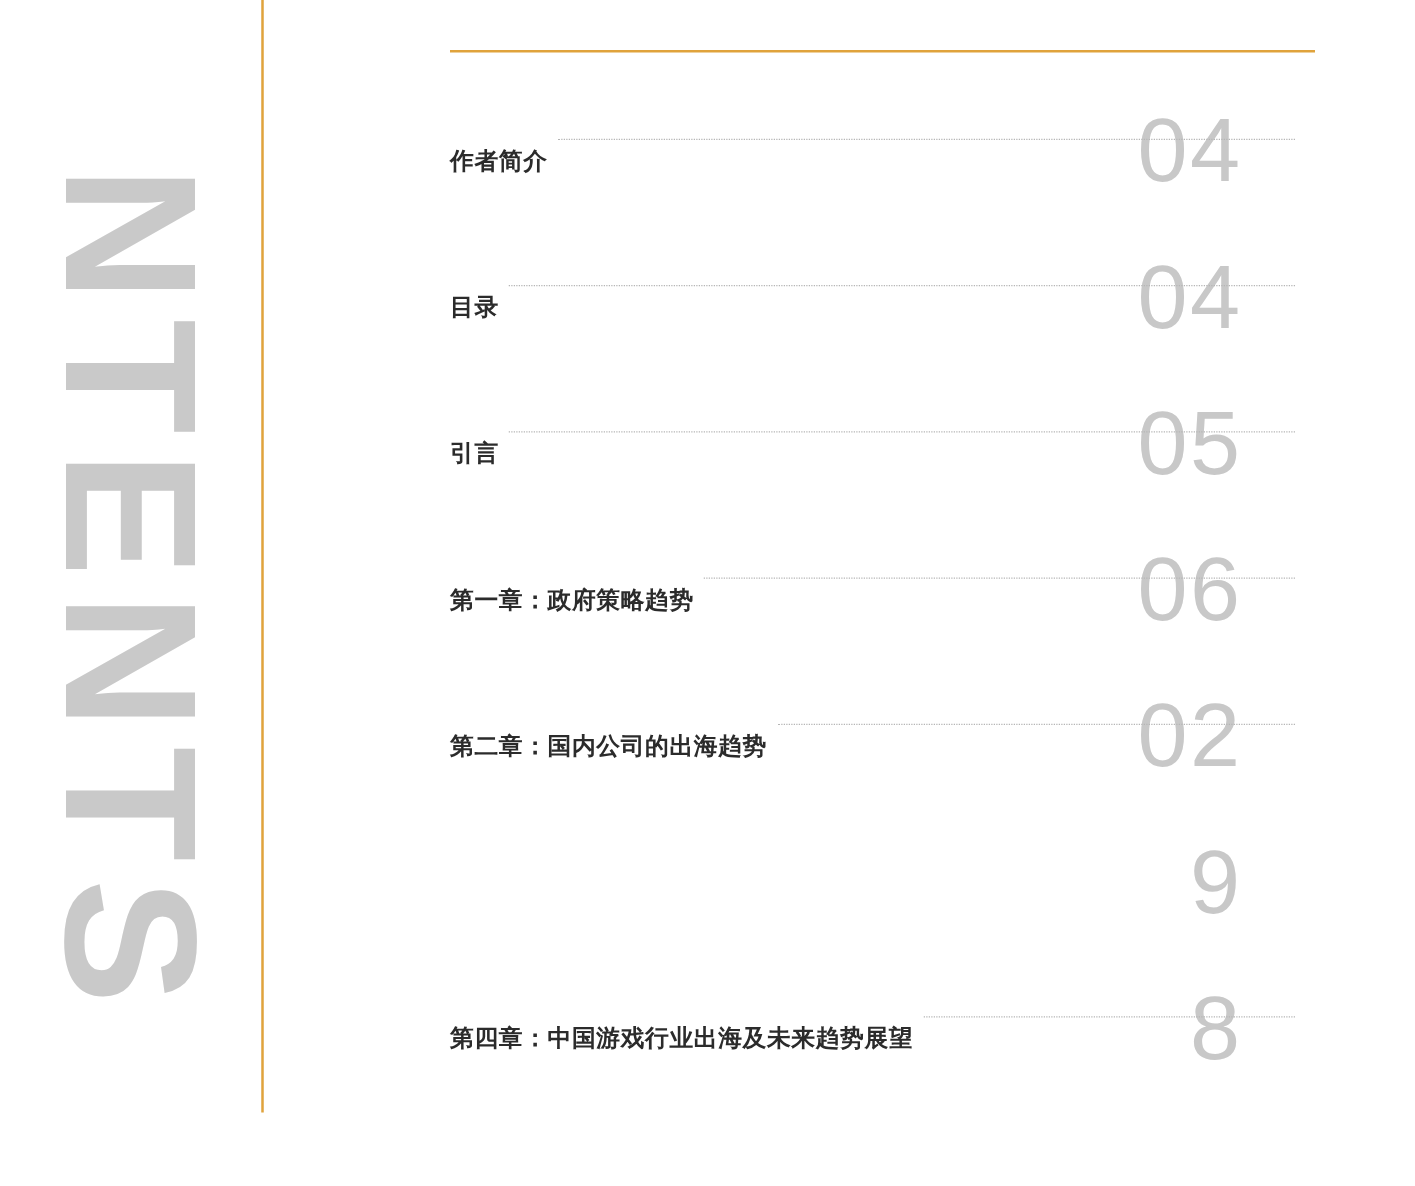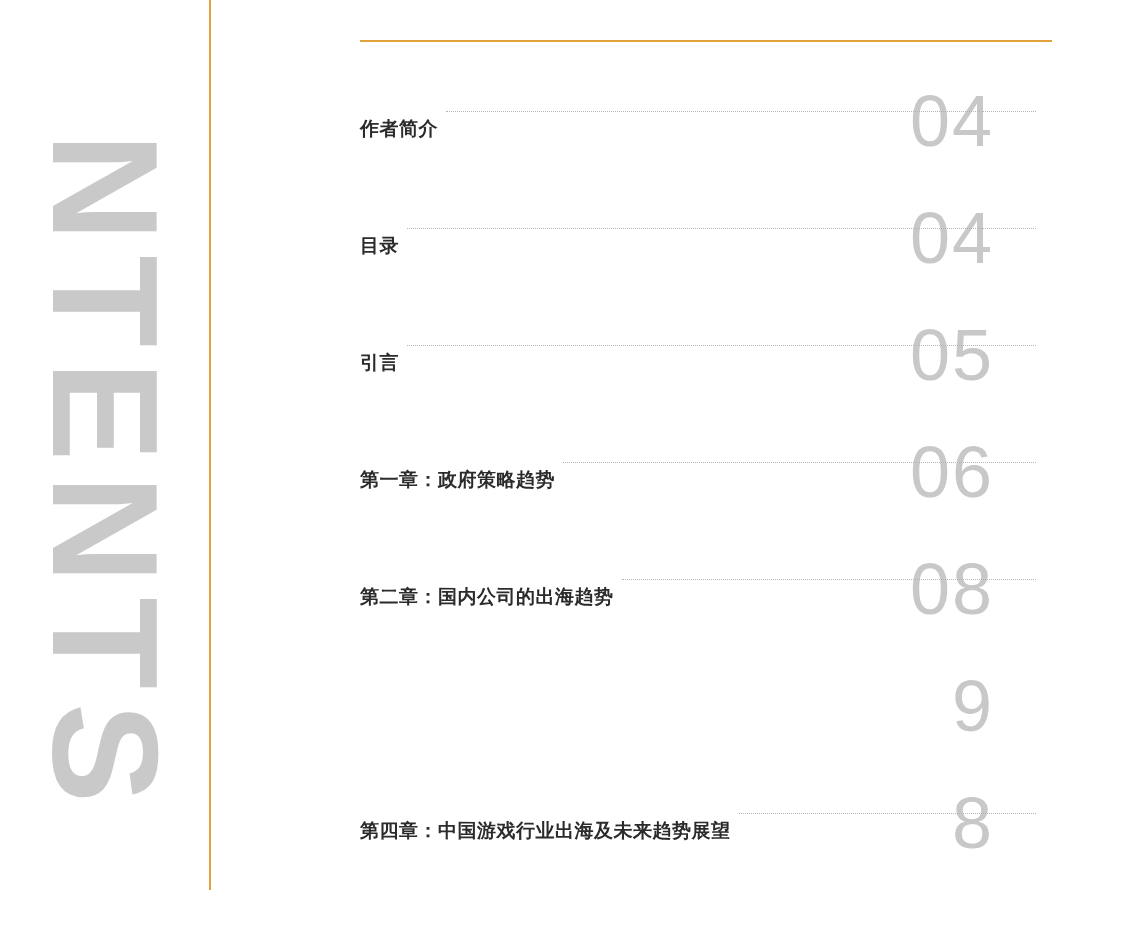--- a/index.html
+++ b/index.html
@@ -151,21 +151,21 @@
         </div>
       </div>
       <div class="toc-row">
         <div class="toc-page">06</div>
         <div class="toc-inner">
           <span class="toc-label">第一章：政府策略趋势</span>
           <span class="toc-dots"></span>
         </div>
       </div>
       <div class="toc-row">
-        <div class="toc-page">08</div>
+        <div class="toc-page">02</div>
         <div class="toc-inner">
           <span class="toc-label">第二章：国内公司的出海趋势</span>
           <span class="toc-dots"></span>
         </div>
       </div>
       <div class="toc-row">
         <div class="toc-page">9</div>
       </div>
       <div class="toc-row">
         <div class="toc-page">8</div>

